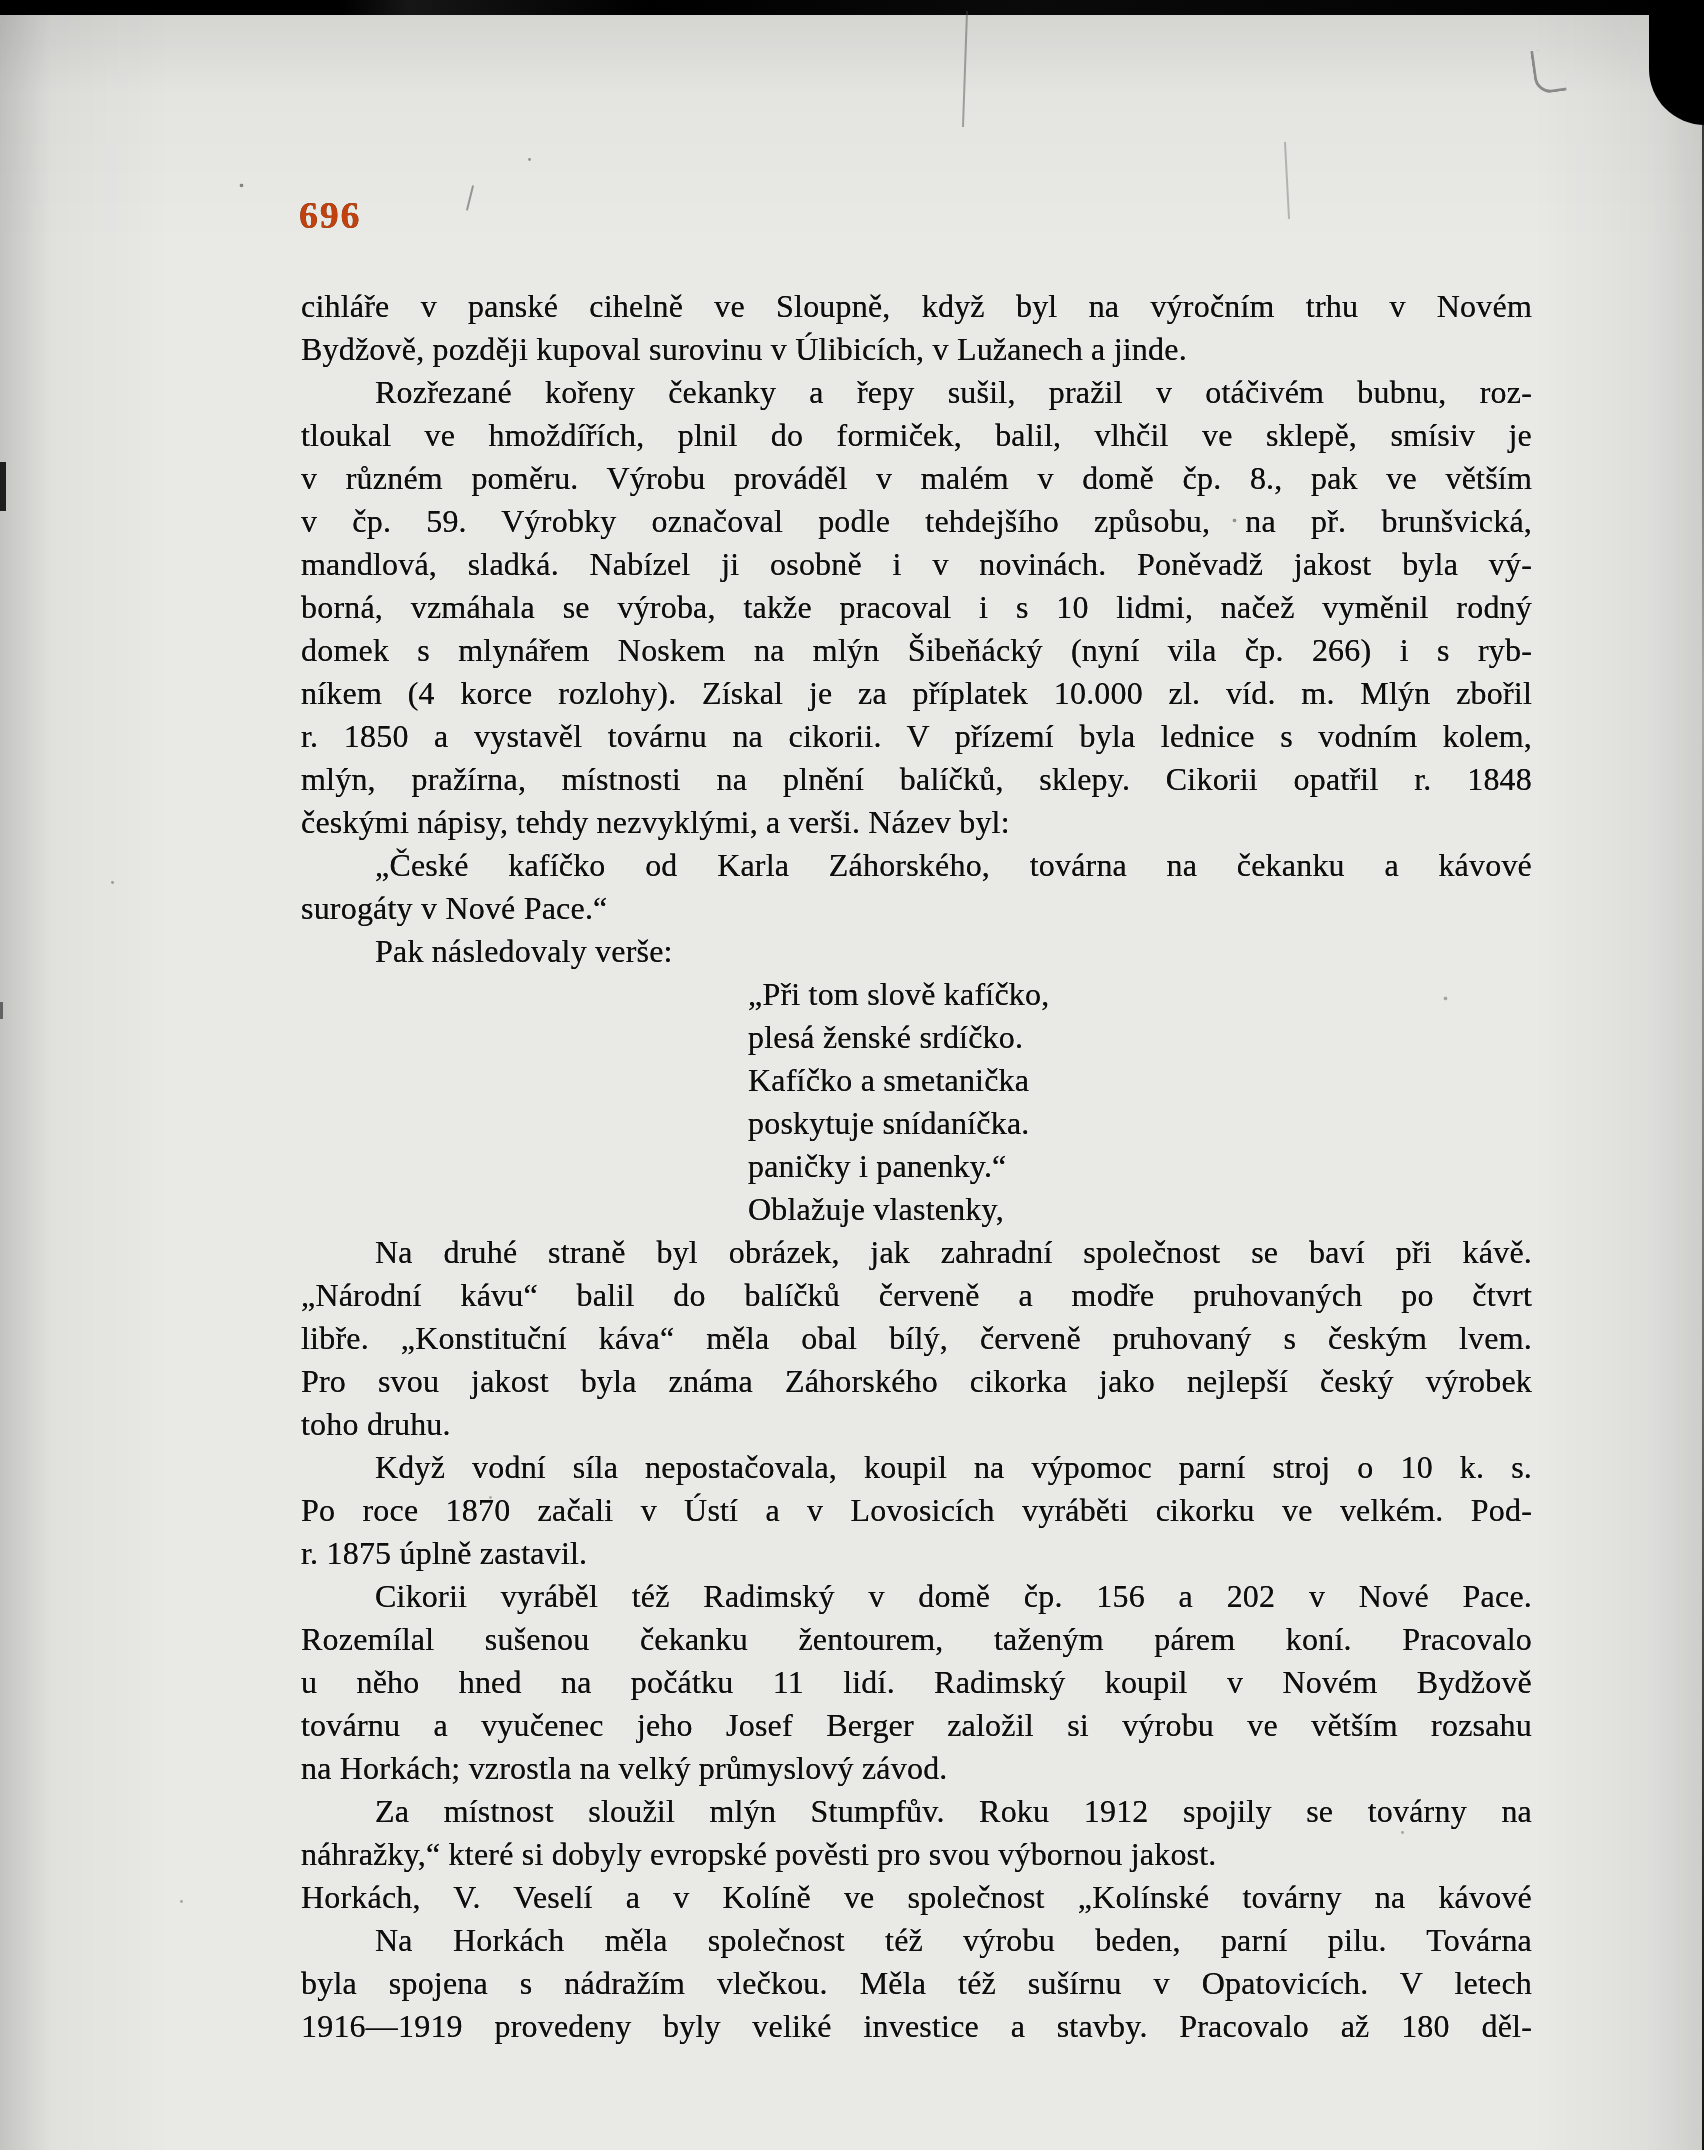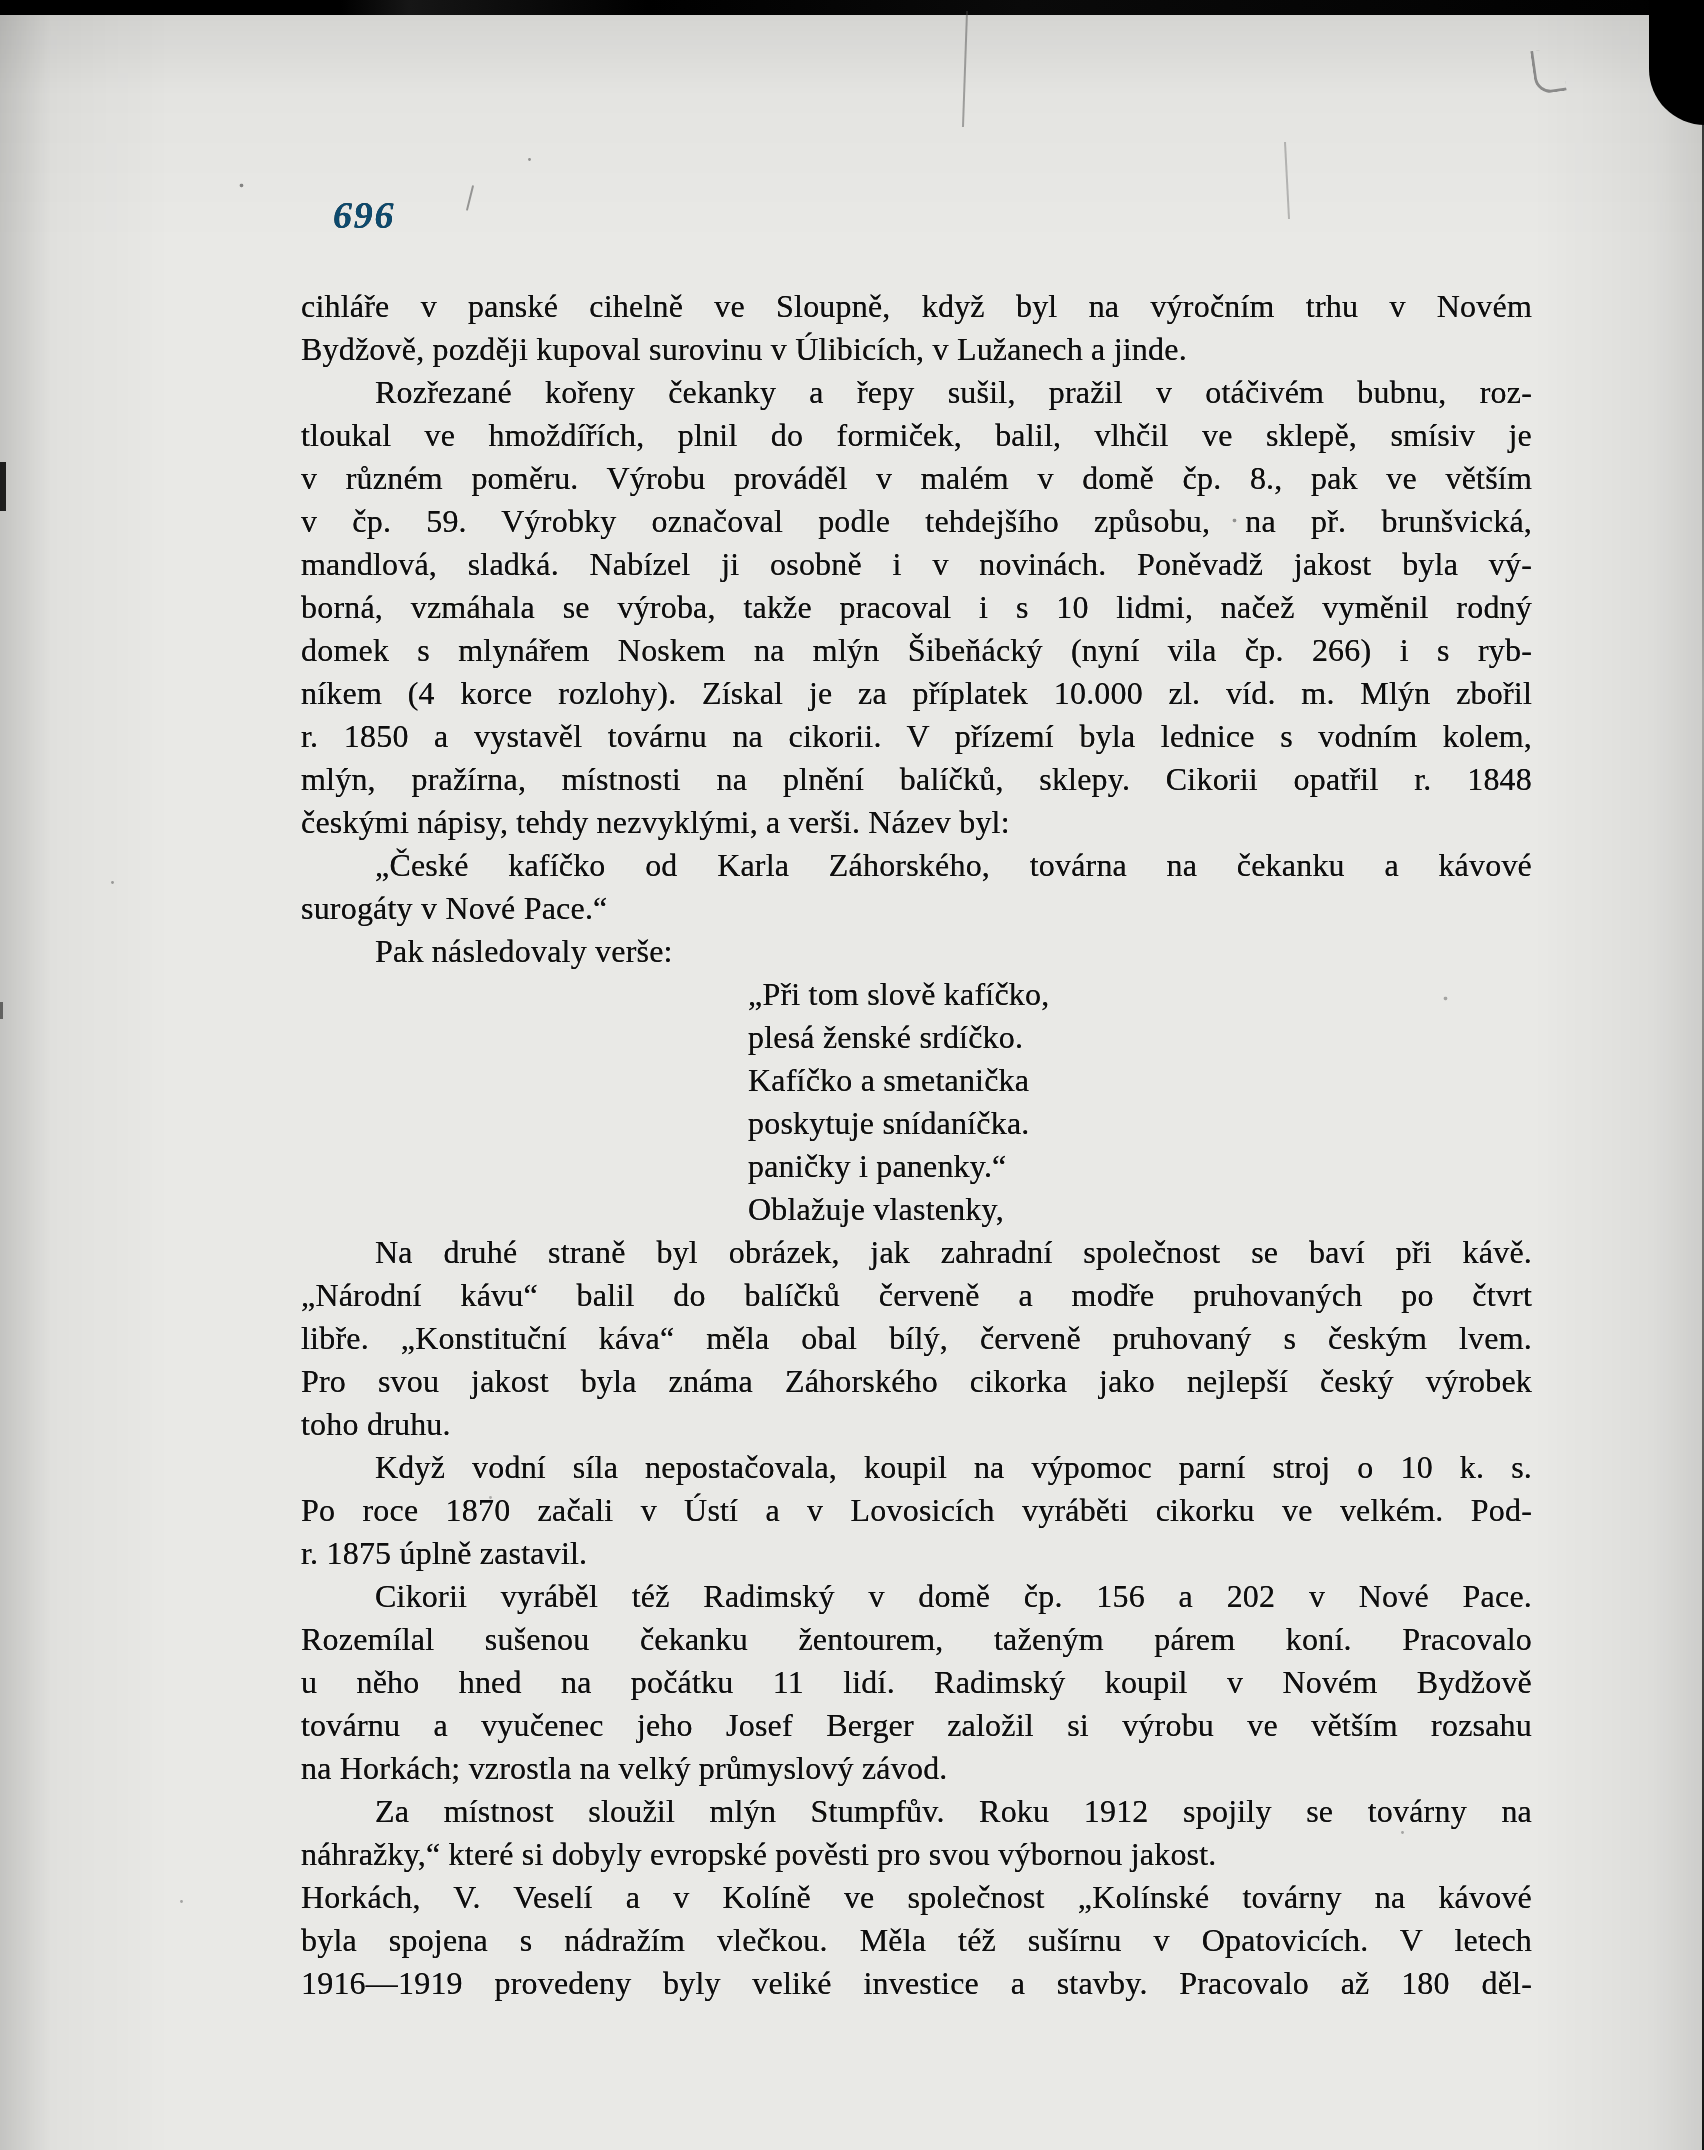--- a/index.html
+++ b/index.html
@@ -39,22 +39,22 @@
       1445px 998px 0 1.3px rgba(60,60,60,.4),
       714px 2185px 0 1.3px rgba(50,50,50,.5),
       1067px 2306px 0 0.9px rgba(60,60,60,.45),
       327px 2211px 0 0.9px rgba(60,60,60,.4),
       1402px 1832px 0 0.9px rgba(60,60,60,.4),
       490px 1497px 0 0.9px rgba(60,60,60,.35),
       181px 1901px 0 0.9px rgba(60,60,60,.4);}
   
   .page-number{
     position:absolute;left:299px;top:193px;
-    font-size:38px;font-style:italic;font-weight:bold;color:#0c4a6e;
-    letter-spacing:1.7px;text-shadow:0 0 0.6px rgba(10,10,10,.9);margin-left:34px;}
+    font-size:38px;font-weight:bold;color:#c2410c;
+    letter-spacing:1.7px;text-shadow:0 0 0.6px rgba(10,10,10,.9);}
   #text-block{
     position:absolute;left:301px;top:285px;width:1231px;
     color:#0e0e0e;font-size:32px;line-height:43px;letter-spacing:0.2px;
     text-shadow:0 0 0.5px rgba(10,10,10,.85);}
   .line{min-height:43px;}
   .just{text-align:justify;text-align-last:justify;}
   .plain{text-align:center;text-align-last:left;}
   .indent{text-indent:74px;}
   .verse{margin-left:447px;}
 </style>
@@ -107,17 +107,18 @@
       <div class="line just">Po roce 1870 začali v Ústí a v Lovosicích vyráběti cikorku ve velkém. Pod-</div>
       <div class="line plain">r. 1875 úplně zastavil.</div>
       <div class="line indent just">Cikorii vyráběl též Radimský v domě čp. 156 a 202 v Nové Pace.</div>
       <div class="line just">Rozemílal sušenou čekanku žentourem, taženým párem koní. Pracovalo</div>
       <div class="line just">u něho hned na počátku 11 lidí. Radimský koupil v Novém Bydžově</div>
       <div class="line just">továrnu a vyučenec jeho Josef Berger založil si výrobu ve větším rozsahu</div>
       <div class="line plain">na Horkách; vzrostla na velký průmyslový závod.</div>
       <div class="line indent just">Za místnost sloužil mlýn Stumpfův. Roku 1912 spojily se továrny na</div>
       <div class="line plain">náhražky,“ které si dobyly evropské pověsti pro svou výbornou jakost.</div>
       <div class="line just">Horkách, V. Veselí a v Kolíně ve společnost „Kolínské továrny na kávové</div>
+      <div class="line indent just">Na Horkách měla společnost též výrobu beden, parní pilu. Továrna</div>
       <div class="line just">byla spojena s nádražím vlečkou. Měla též sušírnu v Opatovicích. V letech</div>
       <div class="line just">1916—1919 provedeny byly veliké investice a stavby. Pracovalo až 180 děl-</div>
     </div>
 </main>
 
 
 </body></html>

